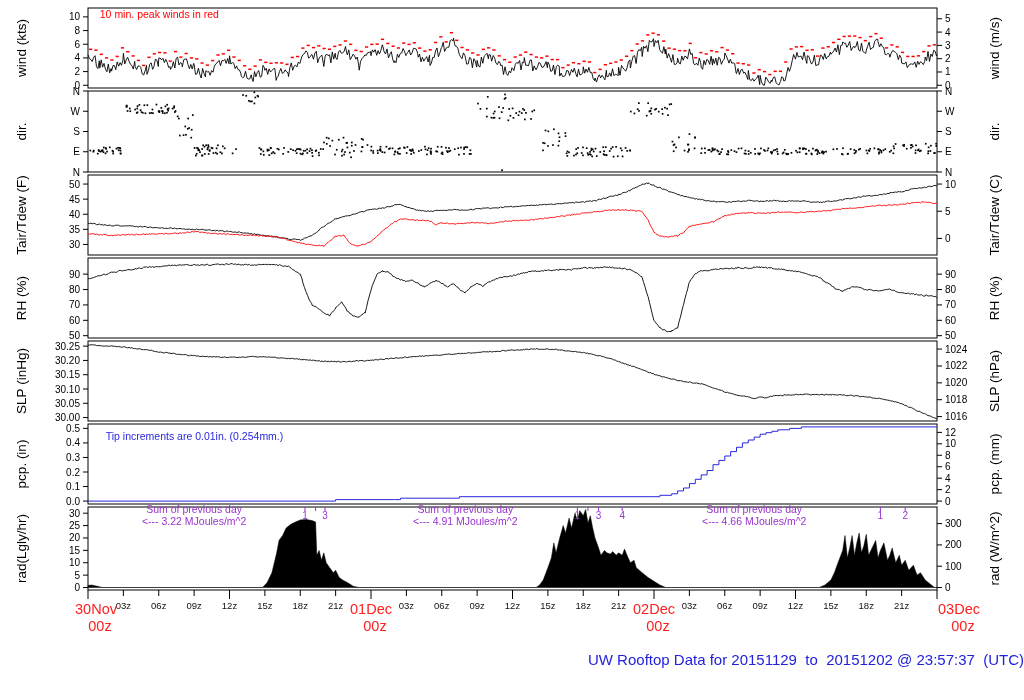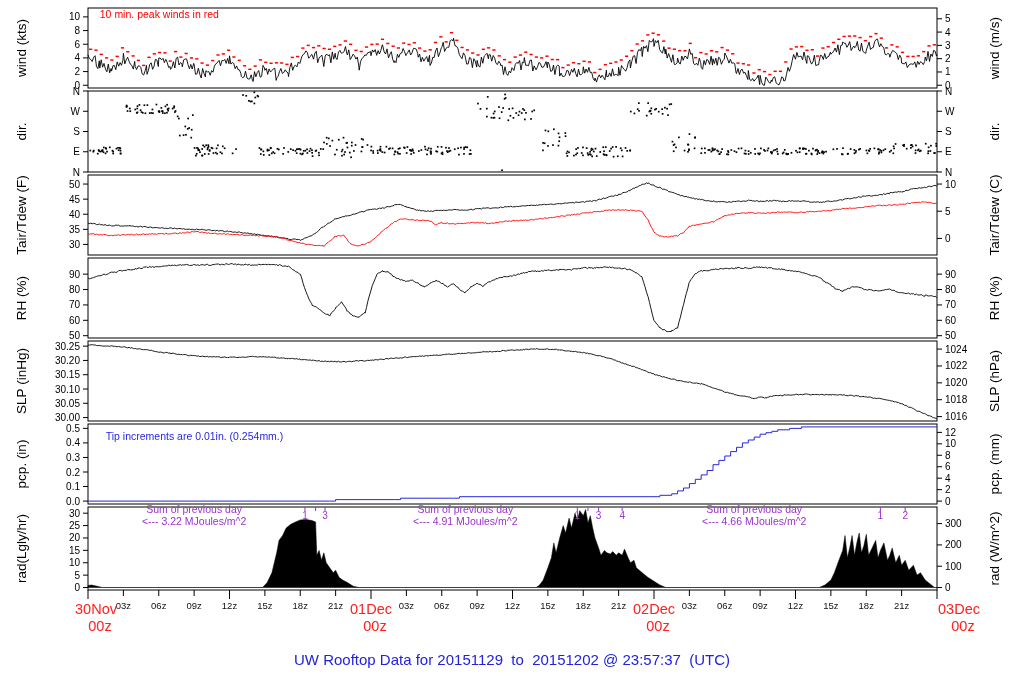--- a/index.html
+++ b/index.html
@@ -1,20 +1,20 @@
 <!DOCTYPE html>
 <html><head>
 <meta charset="utf-8">
 <style>
   html,body{margin:0;padding:0;background:#ffffff;}
   .figure{position:relative;width:1024px;height:700px;background:#ffffff;
           font-family:"Liberation Sans",sans-serif;overflow:hidden;}
   #plot{position:absolute;left:0;top:0;}
   svg text{font-family:"Liberation Sans",sans-serif;}
-  .fig-title{position:absolute;left:0;right:0;top:651px;text-align:center;
+  .fig-title{position:absolute;left:0;right:0;top:651px;text-align:right;
              font-size:15px;white-space:pre;}
 </style>
 </head>
 <body>
 
 <div class="figure">
   <svg id="plot" width="1024" height="700" viewBox="0 0 1024 700">
       <g>
         <rect x="88" y="8" width="849" height="80" fill="none" stroke="#000" stroke-width="1"></rect>
         <line x1="83" y1="85.26495726495726" x2="88" y2="85.26495726495726" stroke="#000" stroke-width="1"></line>

